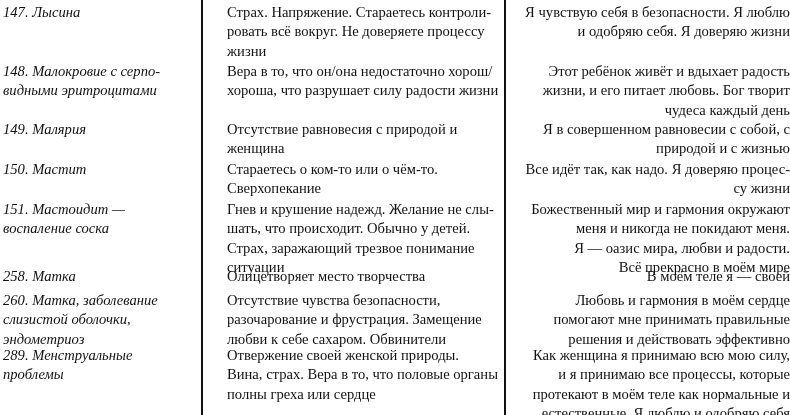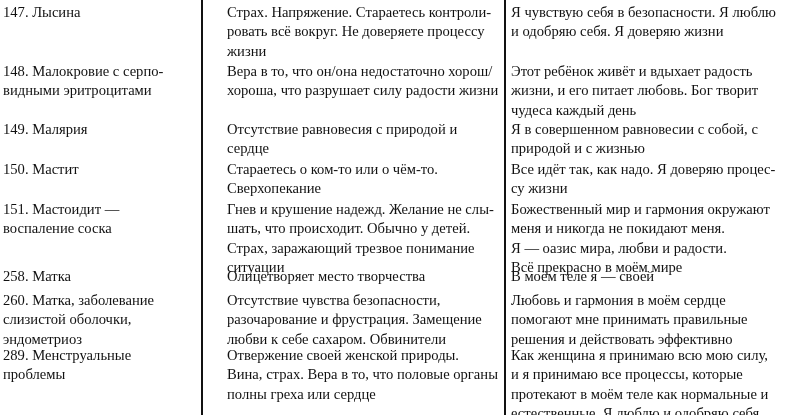--- a/index.html
+++ b/index.html
@@ -3,23 +3,23 @@
 <meta charset="utf-8">
 <style>
   html, body { margin: 0; padding: 0; background: #ffffff; }
   body { width: 790px; height: 415px; overflow: hidden; position: relative;
          font-family: "Liberation Serif", "DejaVu Serif", serif; color: #111; }
   .vline { position: absolute; top: 0; width: 2px; background: #111; }
   .vline.l1 { left: 201px; height: 415px; }
   .vline.l2 { left: 504px; height: 415px; }
   .row { position: absolute; left: 0; width: 790px; }
   .cell { position: absolute; top: 0; font-size: 14.6px; line-height: 19.3px; white-space: pre-line; }
-  .c1 { left: 3px; width: 195px; }
+  .c1 { left: 3px; width: 195px; font-style: italic; }
   .c2 { left: 227px; width: 290px; }
-  .c3 { left: 511px; width: 279px; }
+  .c3 { left: 511px; width: 279px; text-align: right; }
 </style>
 </head>
 <body>
 
 <div class="vline l1"></div>
 <div class="vline l2"></div>
 
 <div id="table">
     <div class="row" style="top: 3px;">
     <div class="cell c1">147. Лысина</div>
@@ -34,21 +34,21 @@
 видными эритроцитами</div>
     <div class="cell c2">Вера в то, что он/она недостаточно хорош/
 хороша, что разрушает силу радости жизни</div>
     <div class="cell c3">Этот ребёнок живёт и вдыхает радость
 жизни, и его питает любовь. Бог творит
 чудеса каждый день</div>
   </div>
     <div class="row" style="top: 120px;">
     <div class="cell c1">149. Малярия</div>
     <div class="cell c2">Отсутствие равновесия с природой и
-сердце</div>
+женщина</div>
     <div class="cell c3">Я в совершенном равновесии с собой, с
 природой и с жизнью</div>
   </div>
     <div class="row" style="top: 160px;">
     <div class="cell c1">150. Мастит</div>
     <div class="cell c2">Стараетесь о ком-то или о чём-то.
 Сверхопекание</div>
     <div class="cell c3">Все идёт так, как надо. Я доверяю процес-
 су жизни</div>
   </div>

